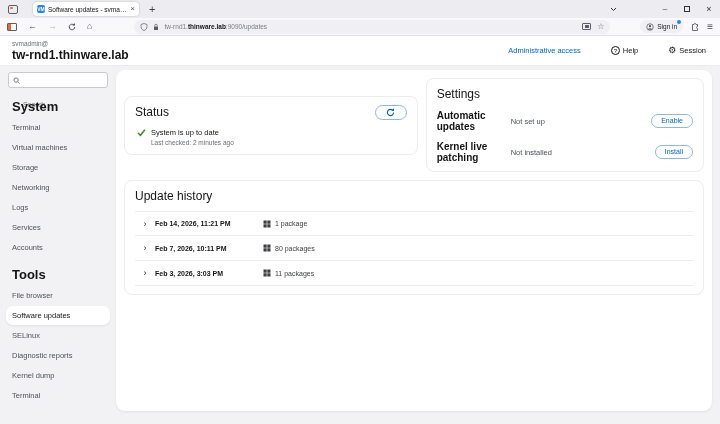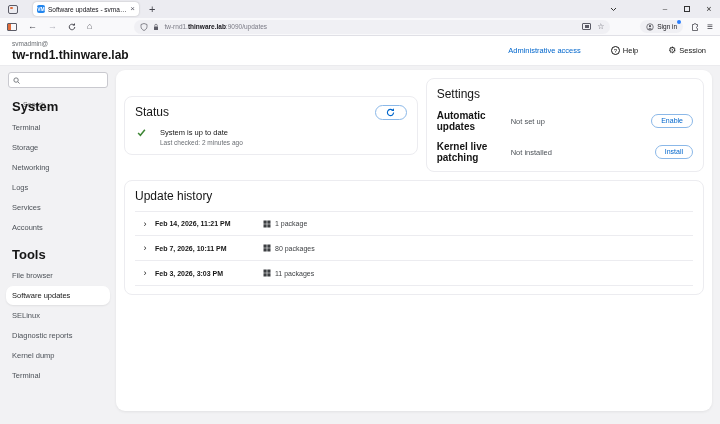--- a/index.html
+++ b/index.html
@@ -79,21 +79,21 @@
   .panel { background:#fff; border-radius:9px; height:100%; padding:8px;
     box-shadow:0 1px 3px rgba(0,0,0,.07); }
   .cards-row { display:flex; gap:8px; align-items:center; margin-bottom:8px; }
   .card { border:1px solid #ececf0; border-radius:8px; background:#fff; padding:8px 10px; }
   .card-status { flex:1.06; }
   .card-settings { flex:1; }
   .card-title { font-size:12px; font-weight:500; color:#151515; }
   .status-head { display:flex; align-items:center; justify-content:space-between; }
   .refresh-btn { width:32px; height:15px; border:1px solid #8bb8e8; border-radius:8px;
     background:#fff; display:flex; align-items:center; justify-content:center; color:#0066cc; }
-  .status-body { display:flex; gap:14px; margin-top:8px; align-items:flex-start; padding-left:2px; }
+  .status-body { display:flex; gap:5px; margin-top:8px; align-items:flex-start; padding-left:2px; }
   .status-msg { font-size:7.5px; color:#151515; }
   .status-sub { font-size:6.5px; color:#6a6e73; margin-top:2px; }
   .set-row { display:flex; align-items:center; margin-top:9px; }
   .set-label { font-size:10px; font-weight:bold; color:#151515; width:74px; }
   .set-value { font-size:7.5px; color:#4d5258; }
   .pf-btn { margin-left:auto; font-size:7px; color:#0066cc; border:1px solid #8bb8e8;
     border-radius:8px; background:#fff; padding:2px 9px; line-height:1.2;
     font-family:"Liberation Sans",sans-serif; }
 
   .card-history { }
@@ -198,20 +198,21 @@
       <svg width="7" height="7" viewBox="0 0 16 16">
           <circle cx="7" cy="7" r="5" fill="none" stroke="#6a6e73" stroke-width="2"></circle>
           <line x1="11" y1="11" x2="15" y2="15" stroke="#6a6e73" stroke-width="2"></line>
         </svg>
       <input type="text" placeholder="Search" style="">
     </div>
 
     <div class="nav-section-title">System</div>
     <ul class="nav-list">
       <li class="nav-item">Terminal</li>
+      <li class="nav-item">Virtual machines</li>
       <li class="nav-item">Storage</li>
       <li class="nav-item">Networking</li>
       <li class="nav-item">Logs</li>
       <li class="nav-item">Services</li>
       <li class="nav-item">Accounts</li>
     </ul>
 
     <div class="nav-section-title">Tools</div>
     <ul class="nav-list">
       <li class="nav-item">File browser</li>

